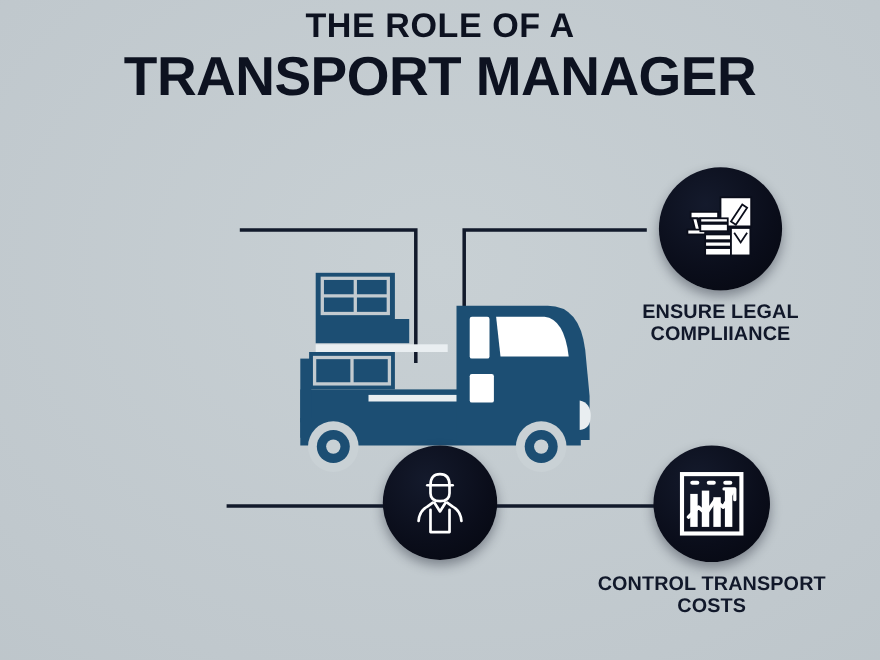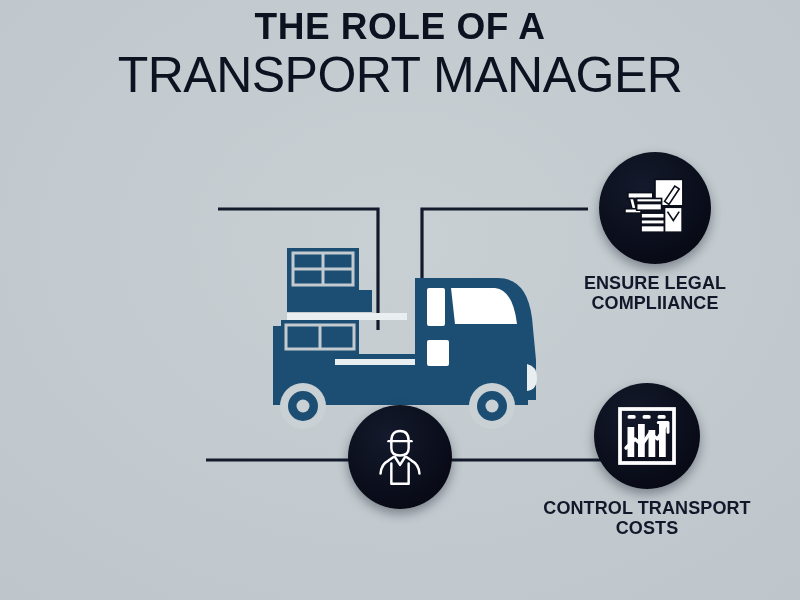--- a/index.html
+++ b/index.html
@@ -22,29 +22,29 @@
   
   .title-block {
     position: absolute;
     top: 8px;
     left: 0;
     width: 800px;
     text-align: center;
     color: #0d1220;
   }
   .title-line1 {
-    font-size: 37px;
+    font-size: 31px;
     font-weight: 700;
     letter-spacing: 0.5px;
     line-height: 1.05;
     text-transform: uppercase;
   }
   .title-line2 {
     font-size: 50px;
-    font-weight: 400;
+    font-weight: 700;
     letter-spacing: -0.5px;
     line-height: 1.05;
     text-transform: uppercase;
     margin-top: 2px;
   }
   
   .connectors {
     position: absolute;
     left: 0;
     top: 0;
@@ -84,21 +84,21 @@
     letter-spacing: 0.1px;
     text-transform: uppercase;
     white-space: pre-line;
   }
   .node-icon { display: block; }
   
   #node-oversee-vehicle-maintenance { left: 42px;  top: 152px; width: 240px; }
   #node-ensure-legal-compliance     { left: 530px; top: 152px; width: 250px; }
   #node-manage-driver-records       { left: 40px;  top: 405px; width: 232px; }
   #node-plan-routes-and-schedules   { left: 284px; top: 405px; width: 232px; }
-  #node-control-transport-costs     { left: 520px; top: 383px; width: 254px; }
+  #node-control-transport-costs     { left: 520px; top: 405px; width: 254px; }
 </style>
 </head>
 <body>
 
 <div id="infographic">
 
   <div class="title-block">
     <div class="title-line1">THE ROLE OF A</div>
     <div class="title-line2">TRANSPORT MANAGER</div>
   </div>

